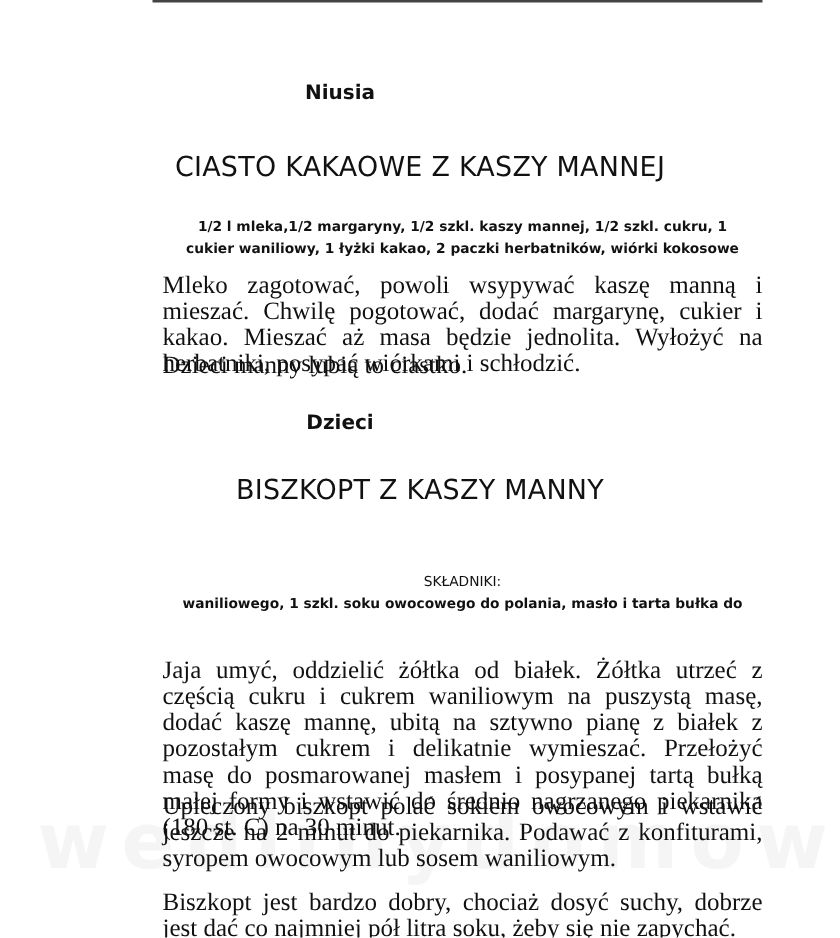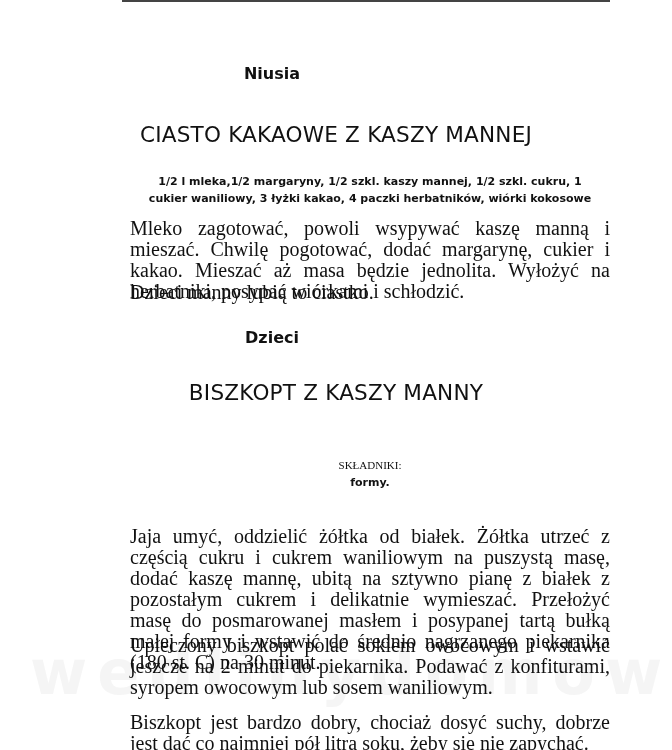--- a/index.html
+++ b/index.html
@@ -4,40 +4,40 @@
 <style>
   html, body { margin: 0; padding: 0; background: #ffffff; }
   body { width: 672px; height: 750px; position: relative; overflow: hidden; color: #111; }
   .topline { position: absolute; left: 122px; top: 0; width: 488px; height: 2px; background: #444; }
   .sans { font-family: "DejaVu Sans", sans-serif; }
   .serif { font-family: "Liberation Serif", serif; }
   .author { position: absolute; left: 0; width: 544px; text-align: center; font-size: 16px; font-weight: bold; }
   .title { position: absolute; left: 0; width: 672px; text-align: center; font-size: 22px; letter-spacing: 0.2px; font-weight: normal; transform: scaleX(0.98); }
   .ingr { position: absolute; left: 130px; width: 480px; text-align: center; font-size: 11px; font-weight: bold; line-height: 17px; }
   .para { position: absolute; left: 130px; width: 480px; text-align: justify; font-size: 20px; line-height: 21px; margin: 0; }
-  .label { font-weight: normal; display: block; font-family: Liberation Serif, serif; }
+  .label { font-weight: normal; display: block; }
   .watermark { position: absolute; left: 30px; top: 636px; font-family: "DejaVu Sans", sans-serif; font-size: 62px; font-weight: bold; color: rgba(200,200,200,0.18); letter-spacing: 10px; white-space: nowrap; pointer-events: none; }
 </style>
 </head>
 <body>
 
 <div class="topline"></div>
 
 <div class="watermark">wedlinydomowe.pl</div>
 
 <div class="author sans" style="top:64px;">Niusia</div>
 <div class="title sans" style="top:122px;">CIASTO KAKAOWE Z KASZY MANNEJ</div>
 <div class="ingr sans" style="top:173px;">
   <div>1/2 l mleka,1/2 margaryny, 1/2 szkl. kaszy mannej, 1/2 szkl. cukru, 1</div>
-  <div>cukier waniliowy, 3 łyżki kakao, 4 paczki herbatników, wiórki kokosowe</div>
+  <div>cukier waniliowy, 1 łyżki kakao, 2 paczki herbatników, wiórki kokosowe</div>
 </div>
 <p class="para serif" style="top:218px;">Mleko zagotować, powoli wsypywać kaszę manną i mieszać. Chwilę pogotować, dodać margarynę, cukier i kakao. Mieszać aż masa będzie jednolita. Wyłożyć na herbatniki, posypać wiórkami i schłodzić.</p>
 <p class="para serif" style="top:282px;">Dzieci manny lubią to ciastko.</p>
 
 <div class="author sans" style="top:328px;">Dzieci</div>
 <div class="title sans" style="top:380px;">BISZKOPT Z KASZY MANNY</div>
 <div class="ingr sans" style="top:457px;">
   <span class="label">SKŁADNIKI:</span>
-  <div>formy.</div>
+  <div>waniliowego, 1 szkl. soku owocowego do polania, masło i tarta bułka do</div>
 </div>
 <p class="para serif" style="top:526px;">Jaja umyć, oddzielić żółtka od białek. Żółtka utrzeć z częścią cukru i cukrem waniliowym na puszystą masę, dodać kaszę mannę, ubitą na sztywno pianę z białek z pozostałym cukrem i delikatnie wymieszać. Przełożyć masę do posmarowanej masłem i posypanej tartą bułką małej formy i wstawić do średnio nagrzanego piekarnika (180 st. C) na 30 minut.</p>
 <p class="para serif" style="top:635px;">Upieczony biszkopt polać sokiem owocowym i wstawić jeszcze na 2 minut do piekarnika. Podawać z konfiturami, syropem owocowym lub sosem waniliowym.</p>
 <p class="para serif" style="top:712px;">Biszkopt jest bardzo dobry, chociaż dosyć suchy, dobrze jest dać co najmniej pół litra soku, żeby się nie zapychać.</p>
 
 </body></html>

